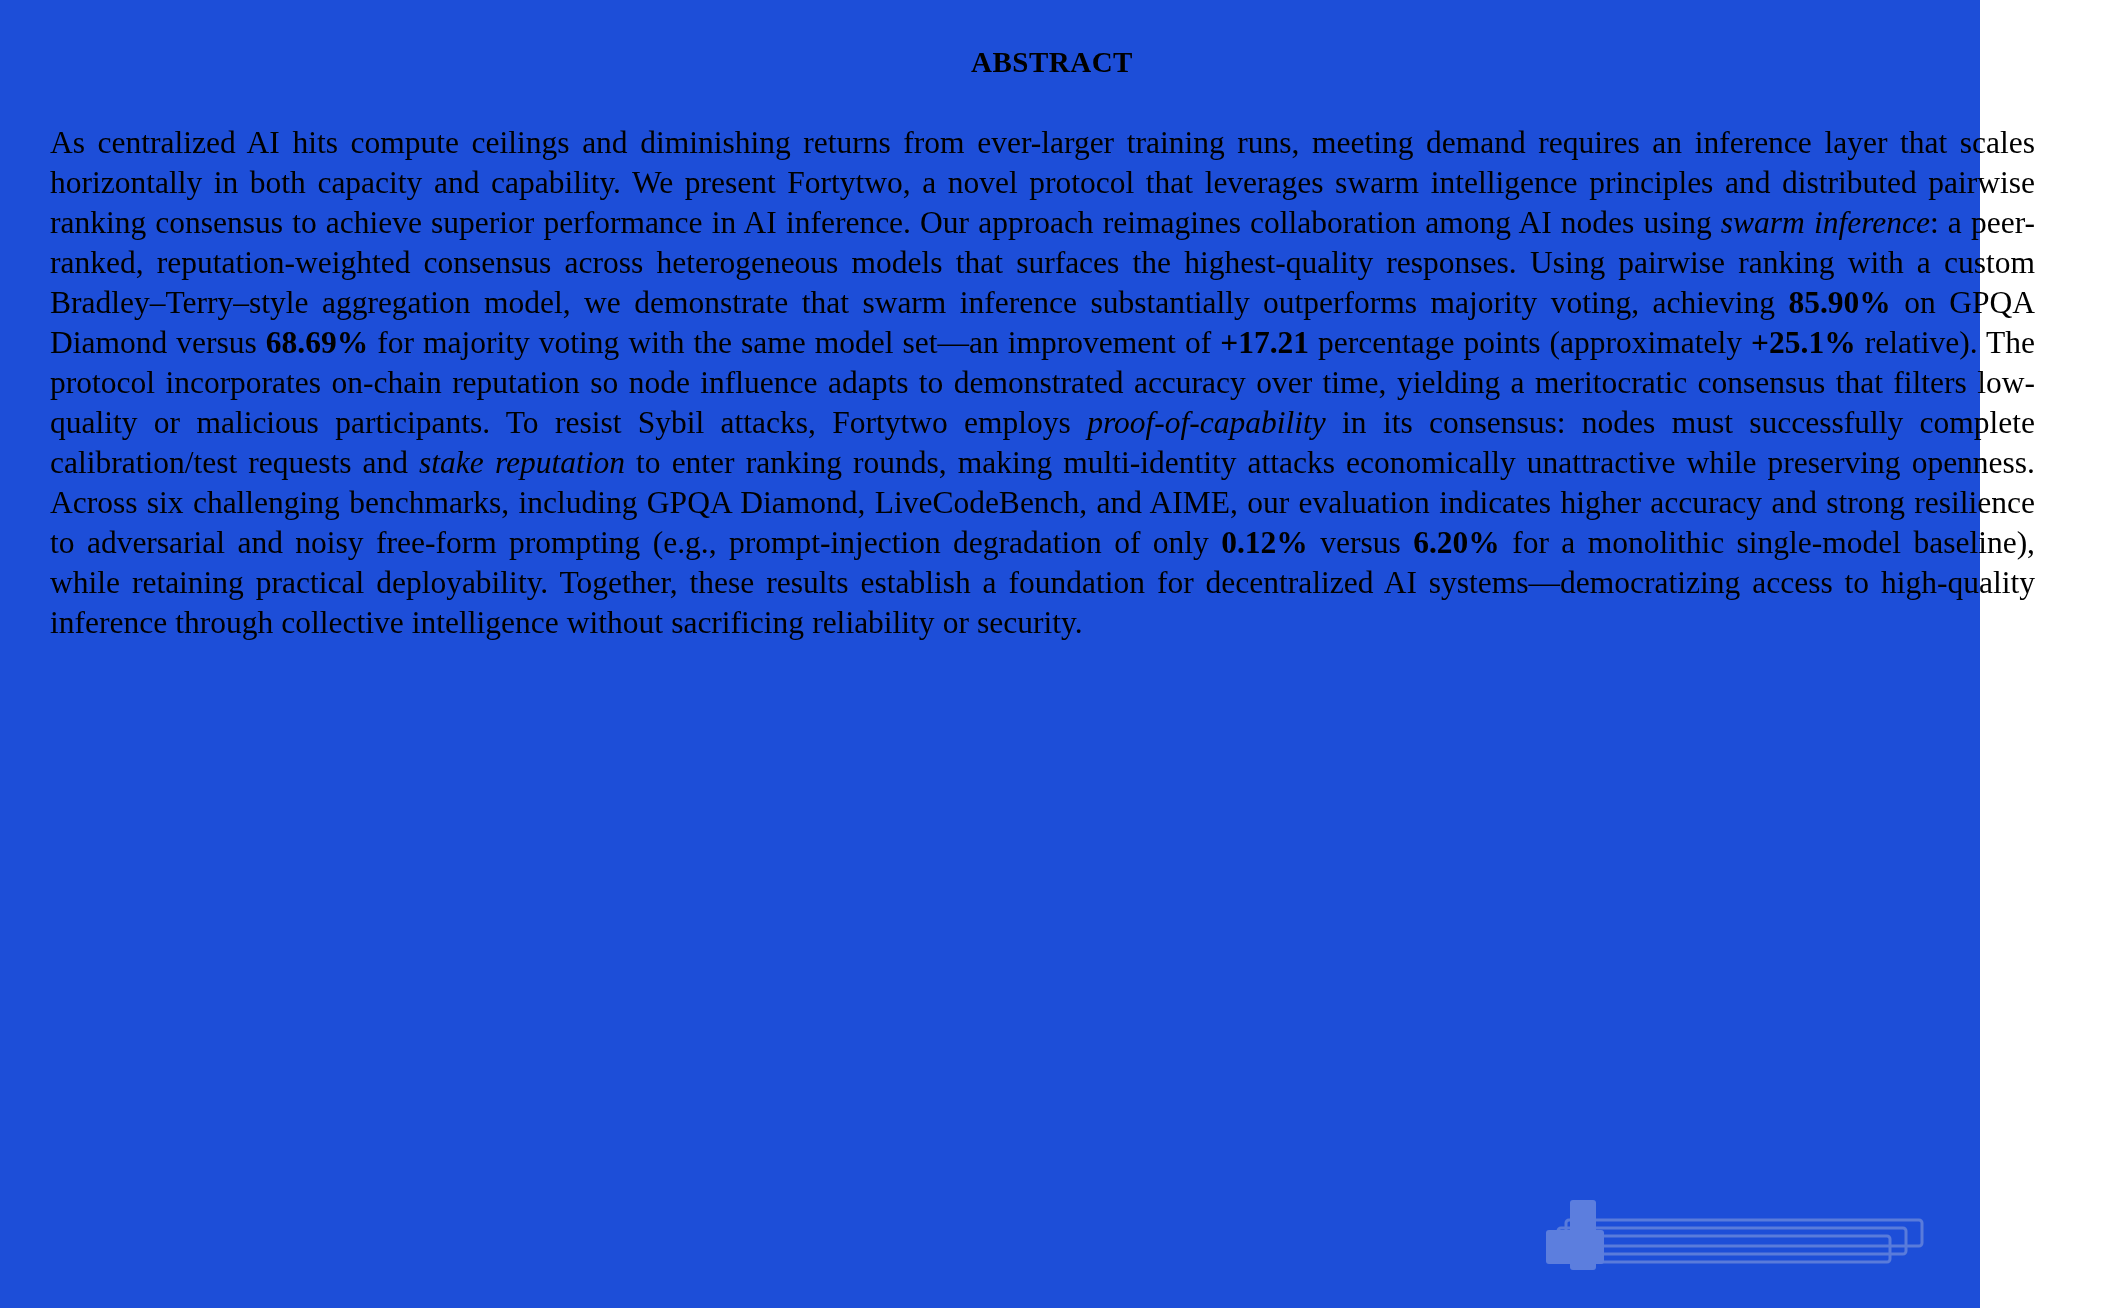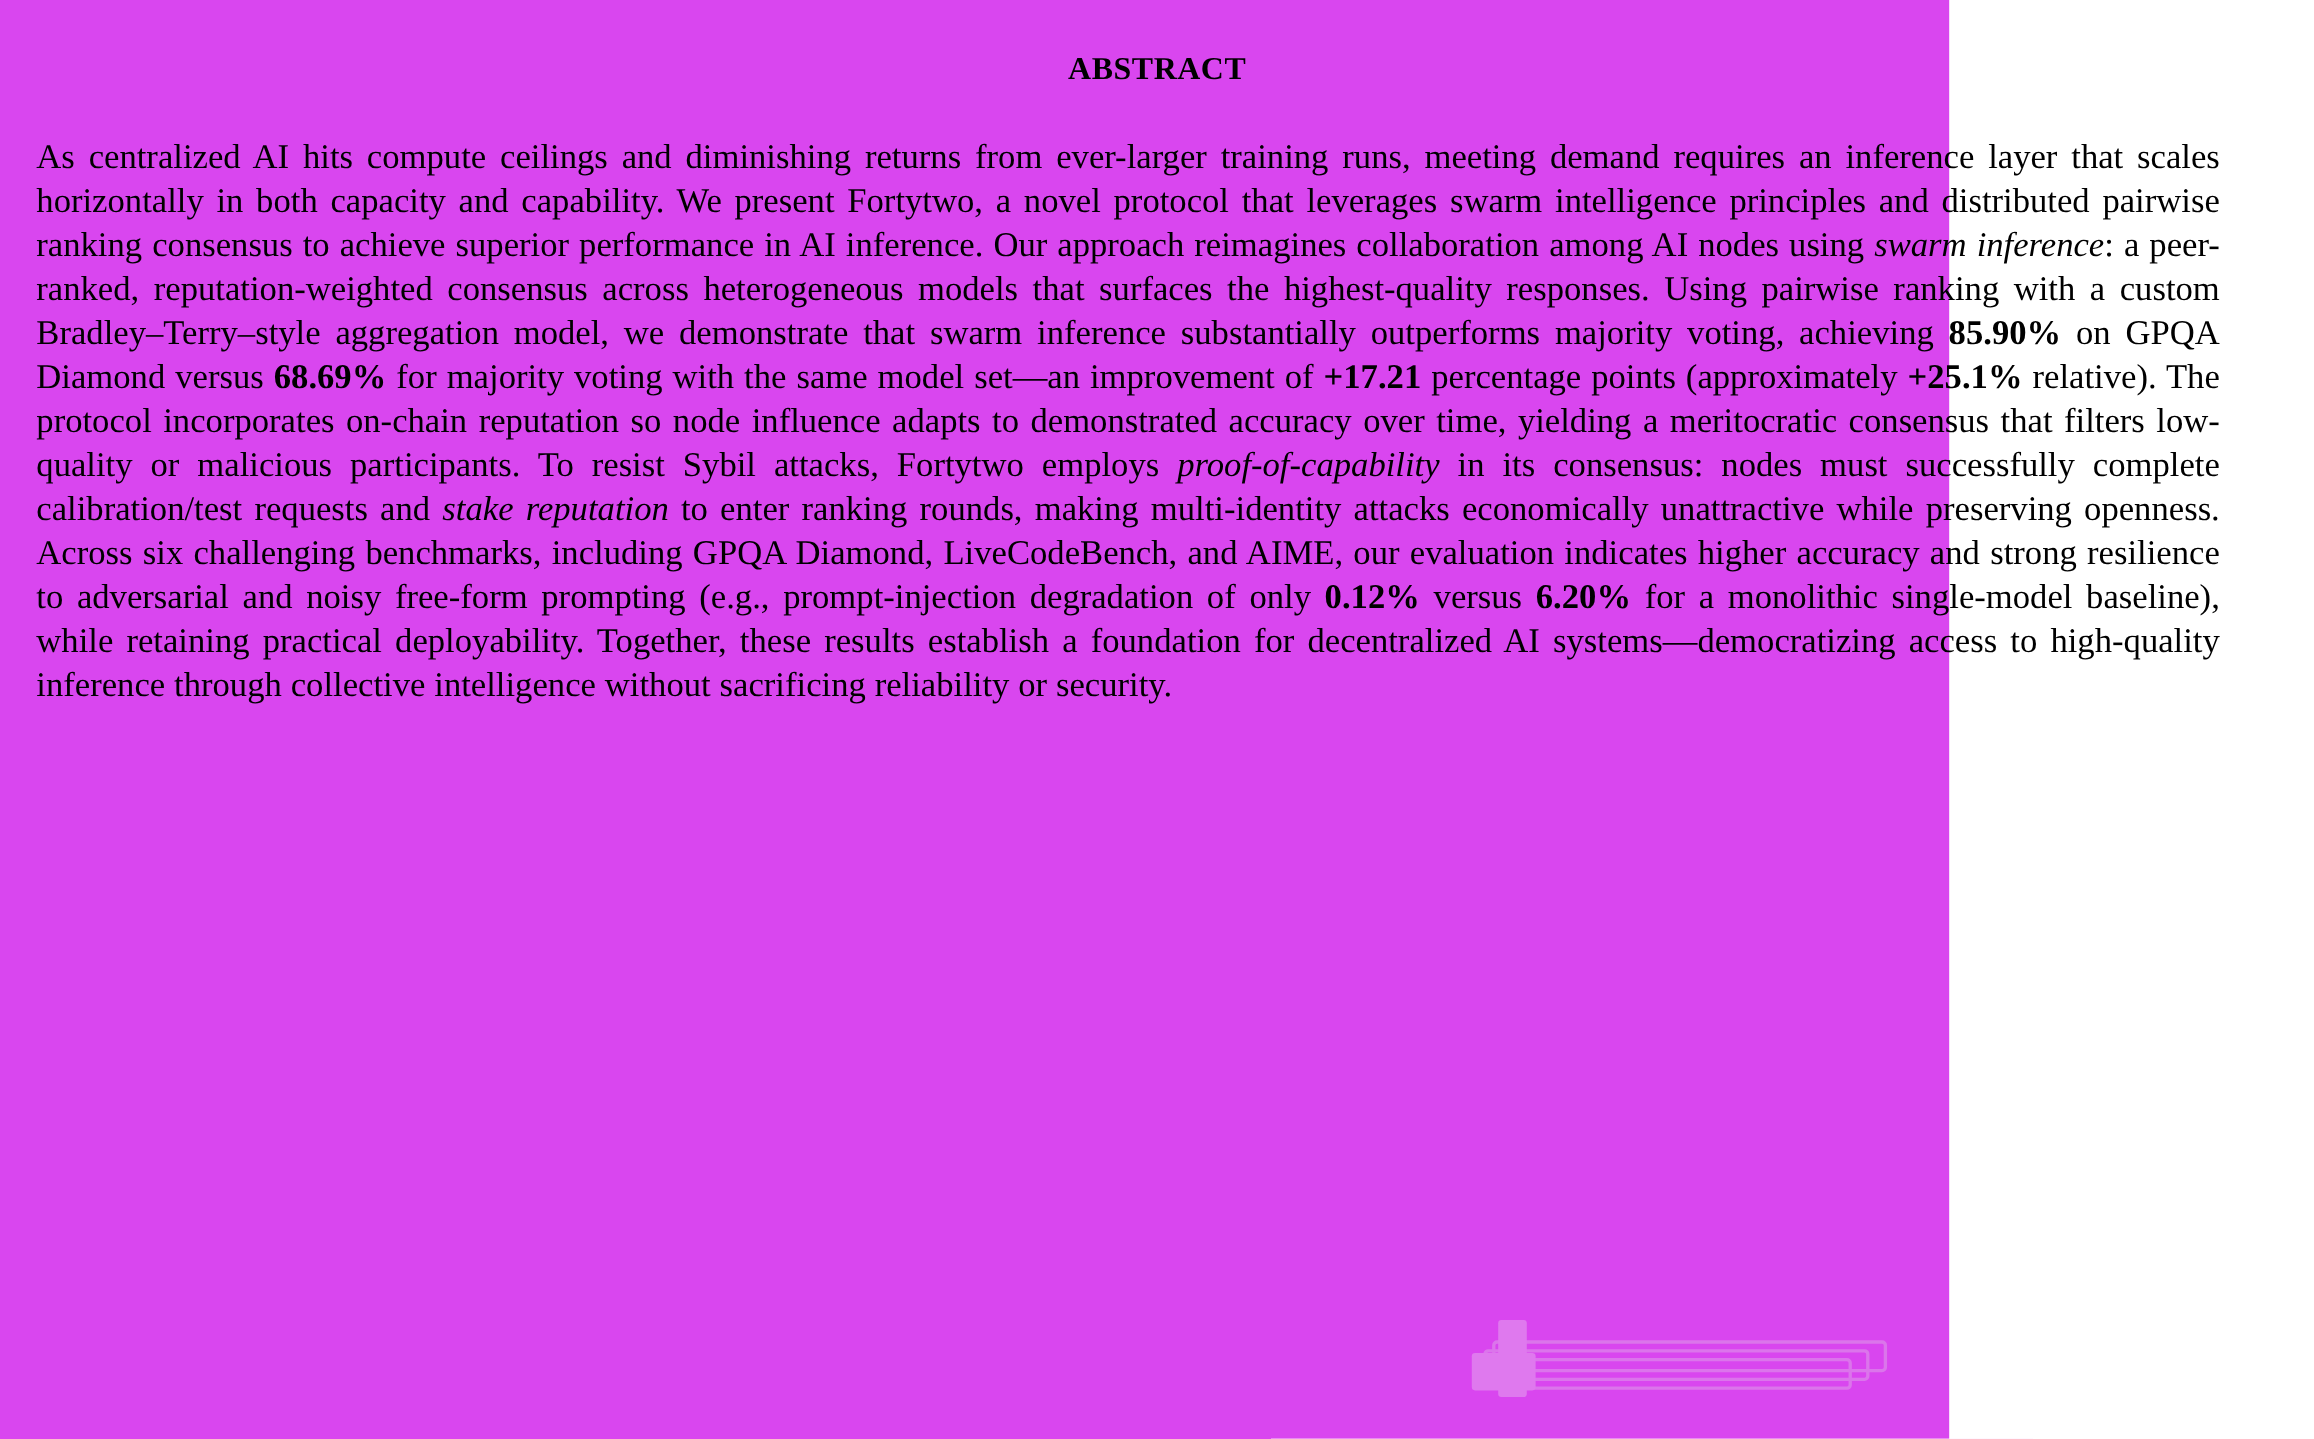--- a/index.html
+++ b/index.html
@@ -15,23 +15,23 @@
     overflow: hidden;
     font-family: "Liberation Serif", "DejaVu Serif", serif;
     color: #000000;
     -webkit-font-smoothing: antialiased;
   }
 
   .page {
     position: absolute;
     left: 0;
     top: 0;
-    width: 1772px;
+    width: 1980px;
     height: 1308px;
-    background: #d946ef;
+    background: #1d4ed8;
   }
 
   .section-heading {
     position: absolute;
     left: 0;
     top: 36px;
     width: 2104px;
     text-align: center;
     font-size: 41px;
     font-weight: bold;
@@ -40,21 +40,21 @@
     text-transform: lowercase;
     line-height: 1.1;
   }
   
   .section-heading::first-letter {
     font-size: 1em;
   }
 
   .abstract-body {
     position: absolute;
-    left: 33px;
+    left: 50px;
     top: 123px;
     width: 1985px;
     font-size: 31.5px;
     line-height: 40px;
     text-align: justify;
     text-justify: inter-word;
     hyphens: manual;
     word-spacing: 0.2px;
   }
 

